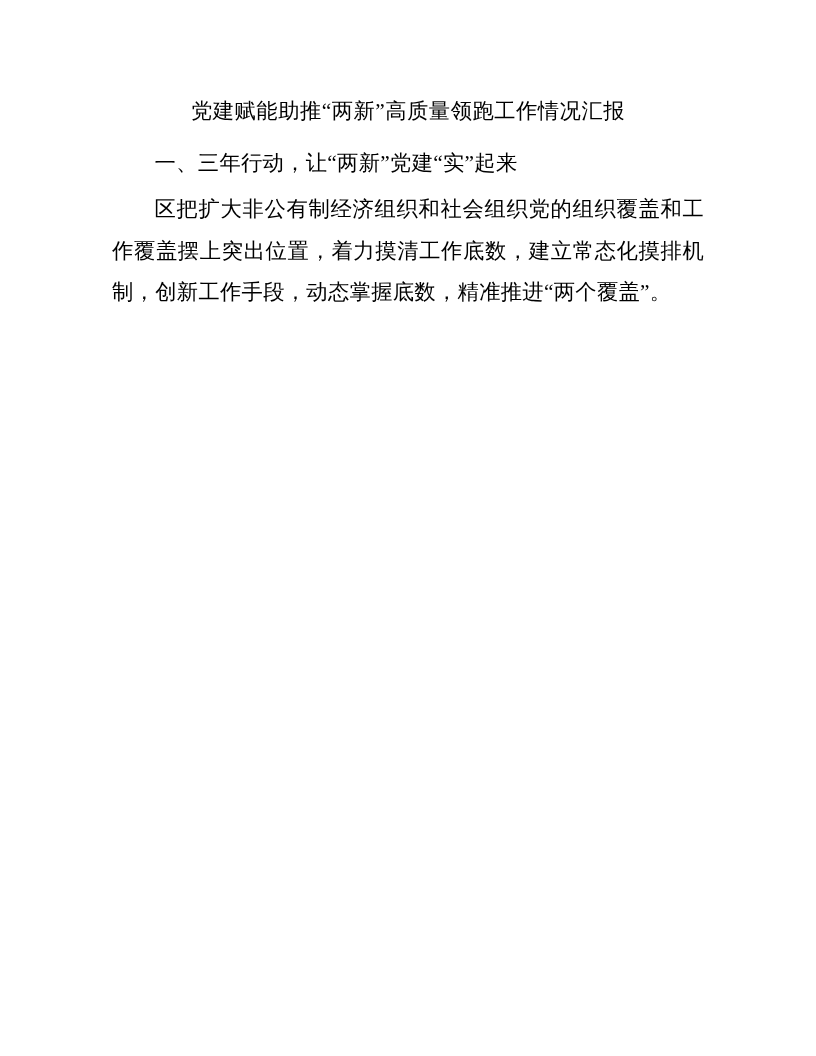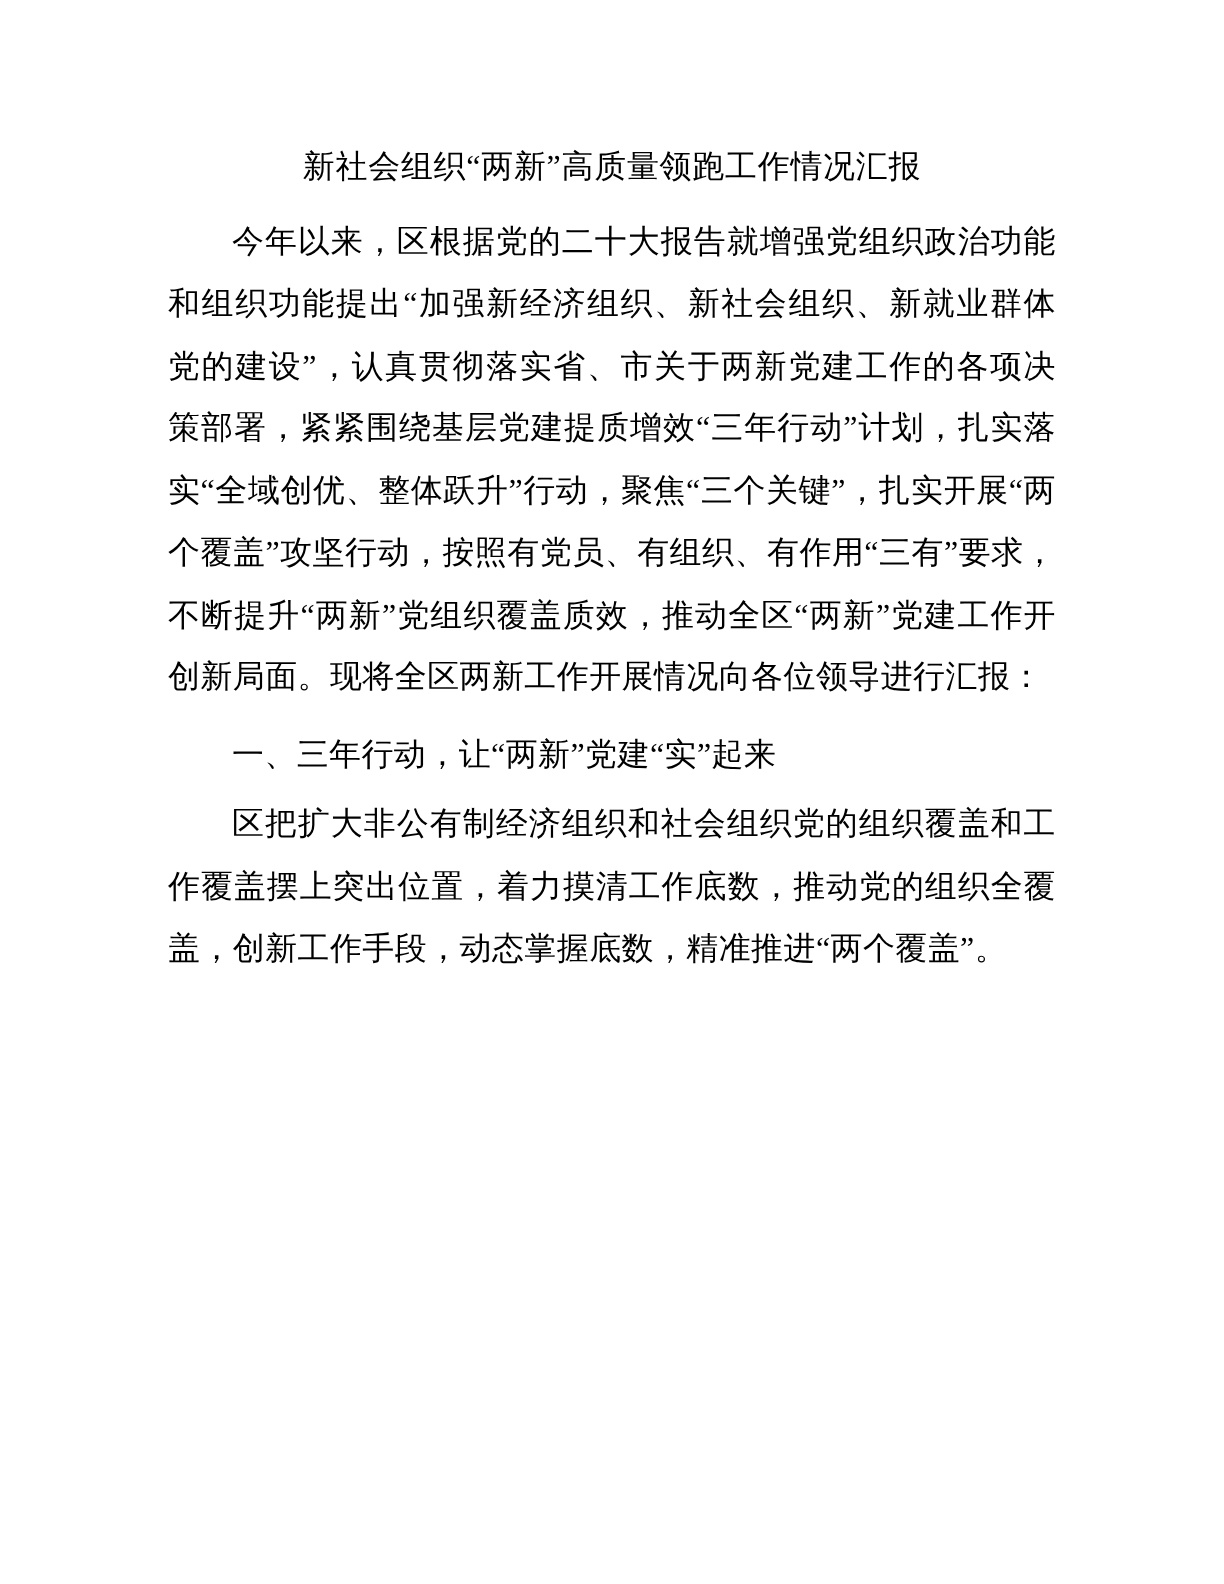--- a/index.html
+++ b/index.html
@@ -38,21 +38,20 @@
     text-align: justify;
     letter-spacing: 0.3px;
   }
   .sp { margin-top: 10px; }
   .sp-sm { margin-top: 5px; }
 </style>
 </head>
 <body>
 
 <div class="page">
-  <h1 class="doc-title">新社会组织“两新”高质量领跑工作情况汇报</h1>
+  <h1 class="doc-title">党建赋能助推“两新”高质量领跑工作情况汇报</h1>
 
-  <p class="para">今年以来，区根据党的二十大报告就增强党组织政治功能和组织功能提出“加强新经济组织、新社会组织、新就业群体党的建设”，认真贯彻落实省、市关于两新党建工作的各项决策部署，紧紧围绕基层党建提质增效“三年行动”计划，扎实落实“全域创优、整体跃升”行动，聚焦“三个关键”，扎实开展“两个覆盖”攻坚行动，按照有党员、有组织、有作用“三有”要求，不断提升“两新”党组织覆盖质效，推动全区“两新”党建工作开创新局面。现将全区两新工作开展情况向各位领导进行汇报：</p>
 
   <p class="para sp">一、三年行动，让“两新”党建“实”起来</p>
 
-  <p class="para sp-sm">区把扩大非公有制经济组织和社会组织党的组织覆盖和工作覆盖摆上突出位置，着力摸清工作底数，推动党的组织全覆盖，创新工作手段，动态掌握底数，精准推进“两个覆盖”。</p>
+  <p class="para sp-sm">区把扩大非公有制经济组织和社会组织党的组织覆盖和工作覆盖摆上突出位置，着力摸清工作底数，建立常态化摸排机制，创新工作手段，动态掌握底数，精准推进“两个覆盖”。</p>
 
 </div>
 
 </body></html>

